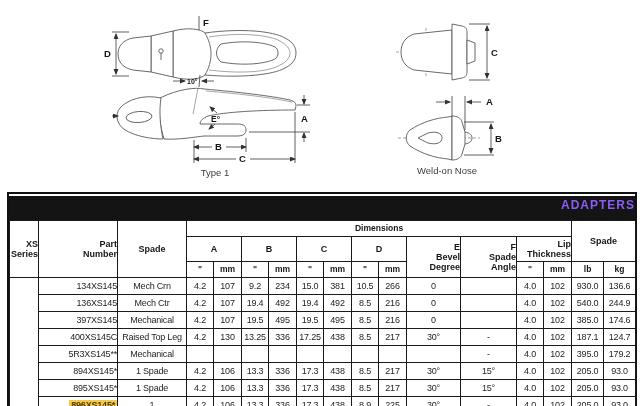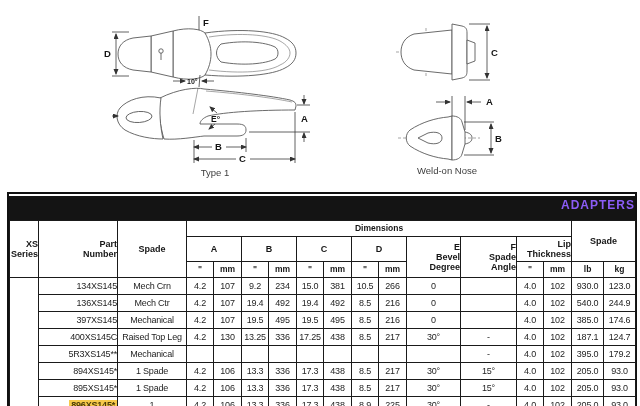--- a/index.html
+++ b/index.html
@@ -246,21 +246,21 @@
           <td>234</td>
           <td>15.0</td>
           <td>381</td>
           <td>10.5</td>
           <td>266</td>
           <td>0</td>
           <td></td>
           <td>4.0</td>
           <td>102</td>
           <td>930.0</td>
-          <td>123.0</td>
+          <td>136.6</td>
         </tr>
         <tr>
           <td class="part">136XS145</td>
           <td>Mech Ctr</td>
           <td>4.2</td>
           <td>107</td>
           <td>19.4</td>
           <td>492</td>
           <td>19.4</td>
           <td>492</td>

